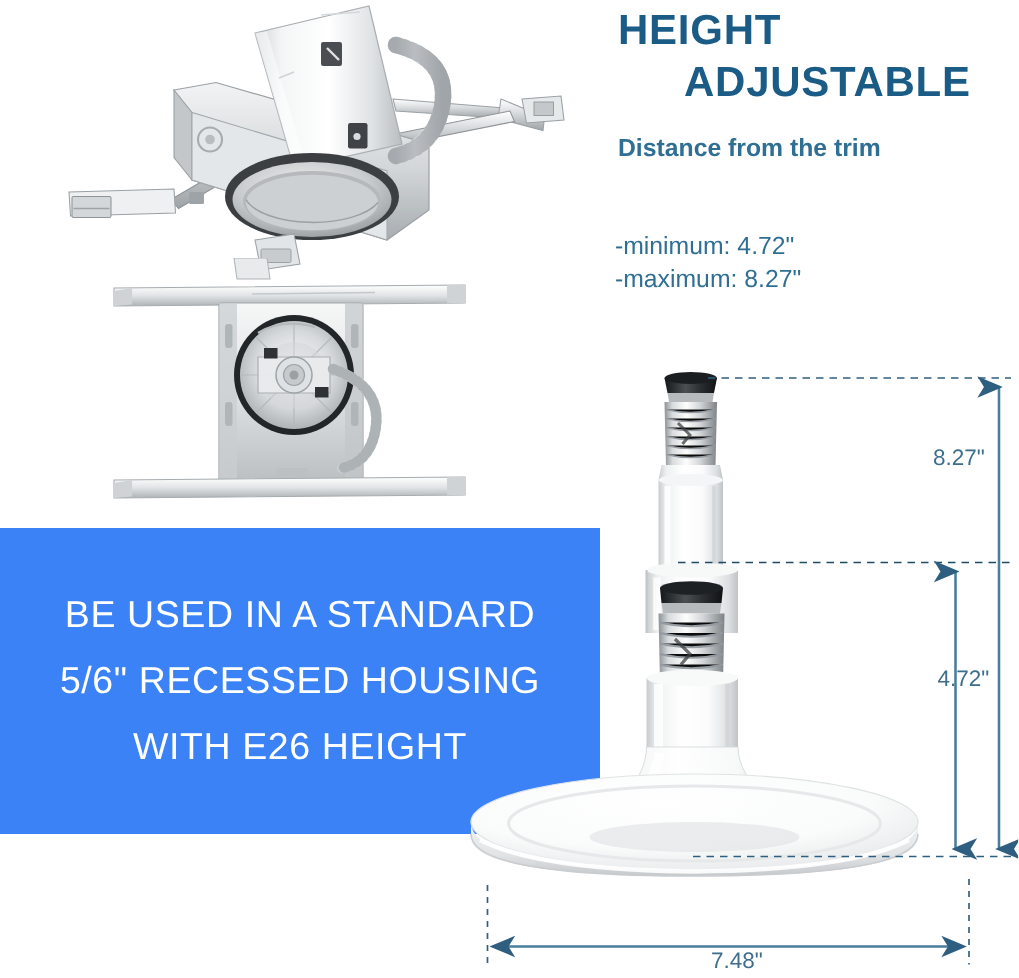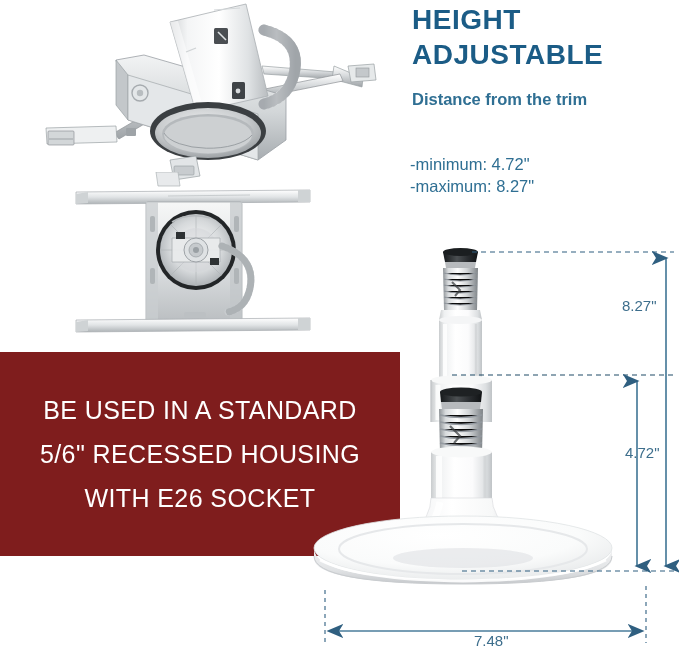--- a/index.html
+++ b/index.html
@@ -15,38 +15,38 @@
   #stage{position:relative;width:679px;height:652px;overflow:hidden;background:#fff;}
 
   
   .headline{
     position:absolute;left:412px;top:2px;width:262px;
     color:#1b5c86;
     font-size:28px;line-height:35px;
     letter-spacing:.5px;
     font-weight:700;
   }
-  .headline .l2{display:block;}
+  .headline .l2{display:block;margin-left:44px;}
   .subtext{
     position:absolute;left:412px;top:88px;width:262px;
     color:#2f6f93;
     font-size:16.5px;line-height:22px;
     font-weight:700;
   }
   .minmax{
     position:absolute;left:410px;top:153px;width:262px;
     color:#2f6f93;
     font-size:16.5px;line-height:22px;
     font-weight:400;
   }
 
   
   .banner{
     position:absolute;left:0px;top:352px;width:400px;height:204px;
-    background:#7f1d1d;
+    background:#3b82f6;
     z-index:2;
   }
   .banner-text{
     position:absolute;left:0;top:36px;width:400px;
     color:#ffffff;
     font-size:25px;line-height:44px;
     text-align:center;
     letter-spacing:.4px;
   }
   .banner-text span{display:block;}
@@ -242,21 +242,21 @@
         <path d="M16 150 L28 148 L28 159 L16 160 Z" fill="#cfd3d5"></path>
         <path d="M238 146 L250 146 L250 158 L238 158 Z" fill="#cfd3d5"></path>
       </g>
     </svg>
   </div>
 
   <div class="banner">
     <div class="banner-text">
       <span>BE USED IN A STANDARD</span>
       <span>5/6" RECESSED HOUSING</span>
-      <span>WITH E26 SOCKET</span>
+      <span>WITH E26 HEIGHT</span>
     </div>
   </div>
 
   <div class="product">
     <svg viewBox="0 0 330 345" xmlns="http://www.w3.org/2000/svg">
       <defs>
         <linearGradient id="tubeW" x1="0" y1="0" x2="1" y2="0">
           <stop offset="0" stop-color="#c9ccce"></stop>
           <stop offset="0.12" stop-color="#eef0f1"></stop>
           <stop offset="0.38" stop-color="#ffffff"></stop>

